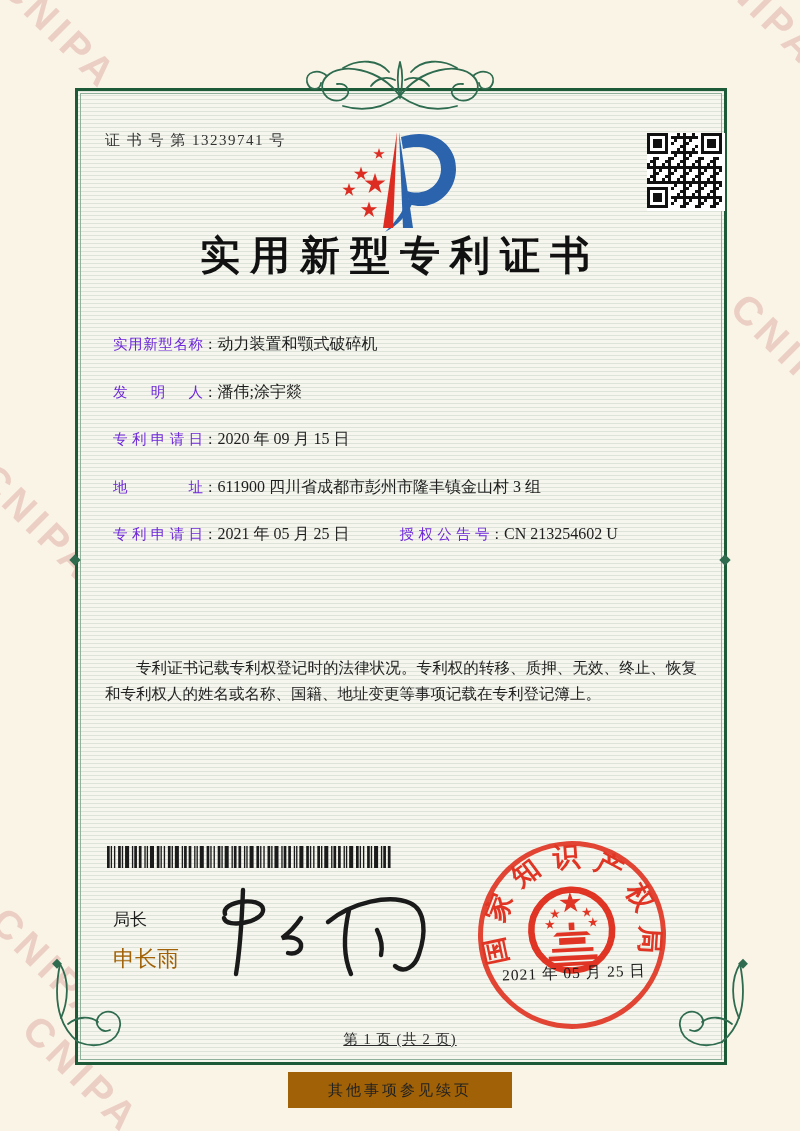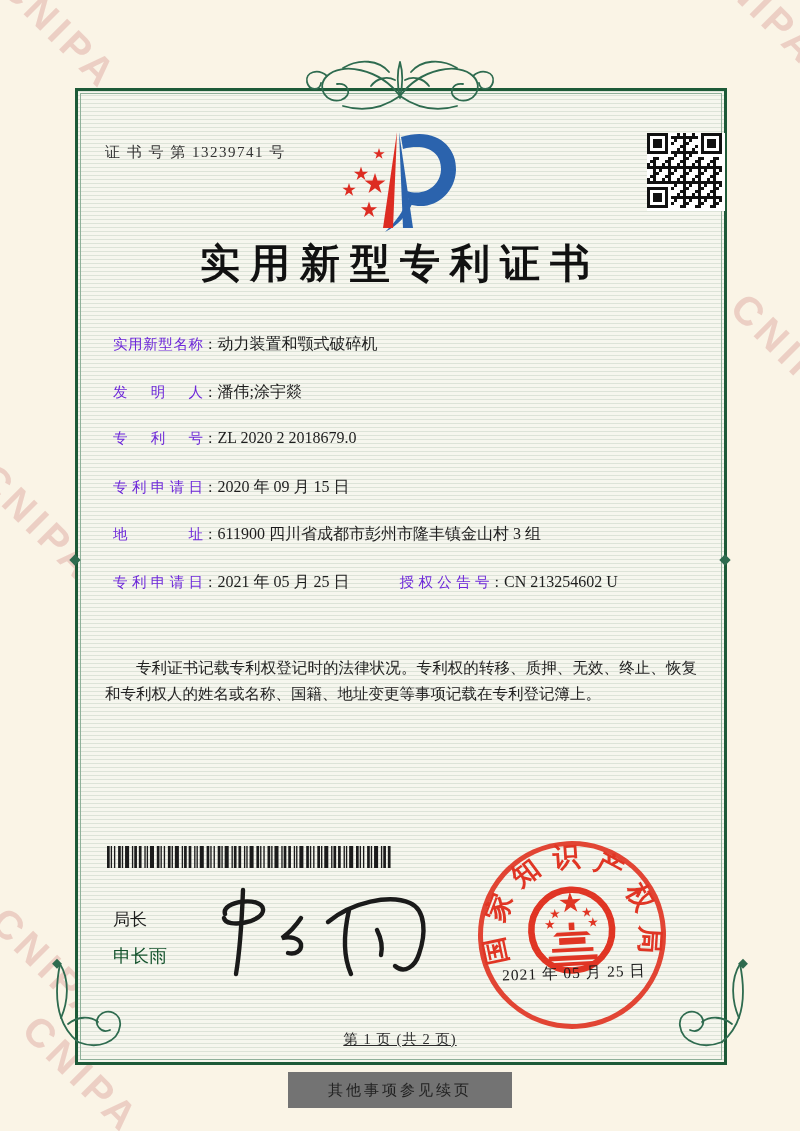--- a/index.html
+++ b/index.html
@@ -32,26 +32,26 @@
   }
   .ornament-top{position:absolute;left:283px;top:52px;z-index:2;}
   .corner-fl{position:absolute;z-index:2;}
   .mid-diamond{
     position:absolute;width:8px;height:8px;background:#2e6b4f;
     transform:rotate(45deg);z-index:2;
   }
   
   .cert-no{
     position:absolute;left:105px;top:131px;
-    font-size:15px;letter-spacing:1.5px;color:#333;z-index:3;margin-top:12px;
+    font-size:15px;letter-spacing:1.5px;color:#333;z-index:3;
   }
   .logo{position:absolute;left:327px;top:124px;z-index:3;}
   .qr{position:absolute;left:647px;top:133px;width:78px;height:78px;background:#fff;z-index:3;}
   .title{
-    position:absolute;left:0;top:236px;width:800px;text-align:center;
+    position:absolute;left:0;top:228px;width:800px;text-align:center;
     font-size:40px;font-weight:bold;letter-spacing:10px;color:#111;z-index:3;
   }
   
   .fields{position:absolute;left:113px;top:334px;width:600px;z-index:3;}
   .frow{height:24px;margin-bottom:23.5px;white-space:nowrap;}
   .flabel{
     display:inline-block;width:90px;font-size:14.5px;color:#6d28d9;
     text-align:justify;text-align-last:justify;vertical-align:baseline;
   }
   .colon{font-size:14.5px;}
@@ -60,21 +60,21 @@
   
   .bodytext{
     position:absolute;left:105px;top:655px;width:592px;z-index:3;
     font-size:15.5px;line-height:25.5px;text-align:justify;color:#222;
   }
   .bodytext p{margin:0;text-indent:2em;}
   
   .barcode{position:absolute;left:107px;top:846px;width:288px;height:22px;z-index:3;}
   
   .sig-title{position:absolute;left:113px;top:908px;font-family:"Liberation Sans","DejaVu Sans",sans-serif;font-size:17px;color:#1d1d1d;z-index:3;}
-  .sig-name{position:absolute;left:113px;top:944px;font-family:"Liberation Sans","DejaVu Sans",sans-serif;font-size:18px;color:#14532d;z-index:3;}
+  .sig-name{position:absolute;left:113px;top:944px;font-family:"Liberation Sans","DejaVu Sans",sans-serif;font-size:22px;color:#a16207;z-index:3;}
   .sig-script{position:absolute;left:212px;top:882px;z-index:3;}
   
   .seal{
     position:absolute;left:478px;top:841px;width:188px;height:188px;
     transform:rotate(-3deg);z-index:4;
   }
   .seal-ring{
     position:absolute;inset:0;border:5px solid rgba(224,53,36,0.92);
     border-radius:50%;
   }
@@ -85,21 +85,21 @@
     font-size:15.5px;color:#1b1b1b;letter-spacing:1px;transform:rotate(1deg);
     white-space:nowrap;
   }
   
   .page-info{
     position:absolute;left:0;top:1030px;width:800px;text-align:center;
     font-size:14.5px;color:#2a2a2a;letter-spacing:1px;z-index:3;text-decoration:underline;
   }
   .cont-note{
     position:absolute;left:288px;top:1072px;width:224px;height:36px;
-    background:#737373;z-index:3;text-align:center;line-height:36px;
+    background:#a16207;z-index:3;text-align:center;line-height:36px;
     font-size:15px;letter-spacing:3px;color:#222;
   }
   svg{display:block;}
 </style>
 </head>
 <body>
 
 <span class="wm" style="left:-14px;top:8px">CNIPA</span>
 <span class="wm" style="left:688px;top:-16px">CNIPA</span>
 <span class="wm" style="left:-36px;top:500px">CNIPA</span>
@@ -401,23 +401,20 @@
 <div class="title">实用新型专利证书</div>
 
 <div class="fields">
   <div class="frow">
     <span class="flabel">实用新型名称</span><span class="colon">：</span><span class="fvalue">动力装置和颚式破碎机</span>
   </div>
   <div class="frow">
     <span class="flabel">发明人</span><span class="colon">：</span><span class="fvalue">潘伟;涂宇燚</span>
   </div>
   <div class="frow">
-    <span class="flabel">专利号</span><span class="colon">：</span><span class="fvalue">ZL 2020 2 2018679.0</span>
-  </div>
-  <div class="frow">
     <span class="flabel">专利申请日</span><span class="colon">：</span><span class="fvalue">2020 年 09 月 15 日</span>
   </div>
   <div class="frow">
     <span class="flabel">地址</span><span class="colon">：</span><span class="fvalue">611900 四川省成都市彭州市隆丰镇金山村 3 组</span>
   </div>
   <div class="frow">
     <span class="flabel">专利申请日</span><span class="colon">：</span><span class="fvalue">2021 年 05 月 25 日</span><span class="flabel second">授权公告号</span><span class="colon">：</span><span class="fvalue">CN 213254602 U</span>
   </div>
 </div>
 

